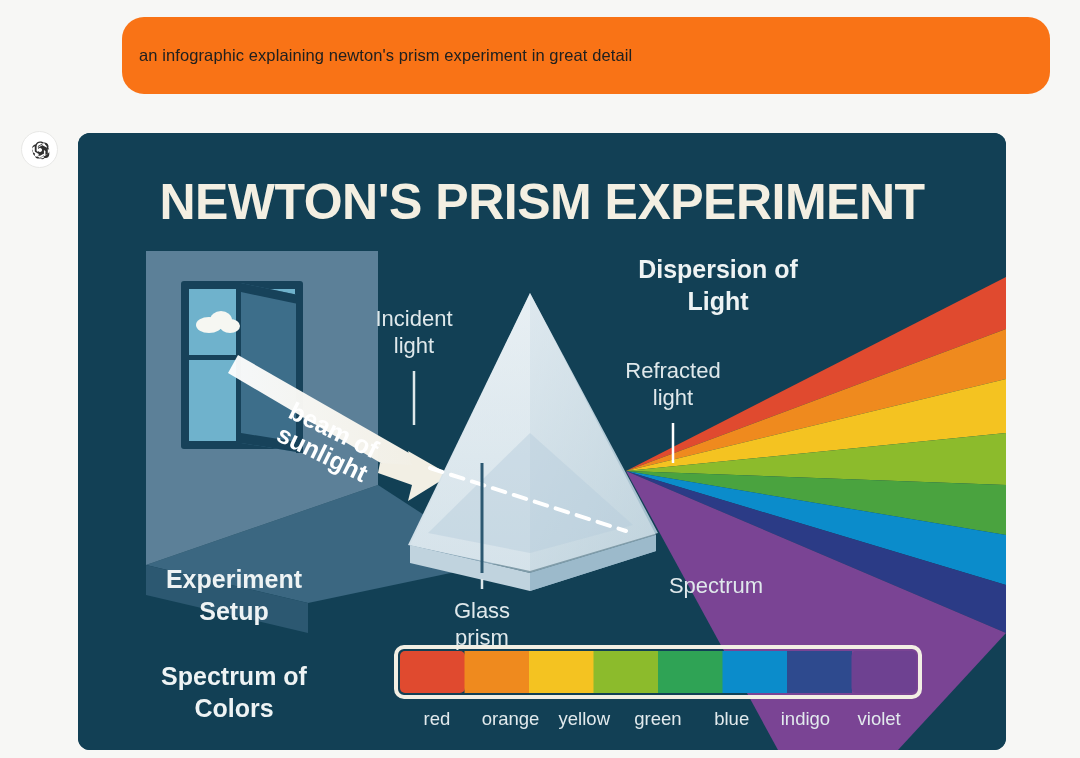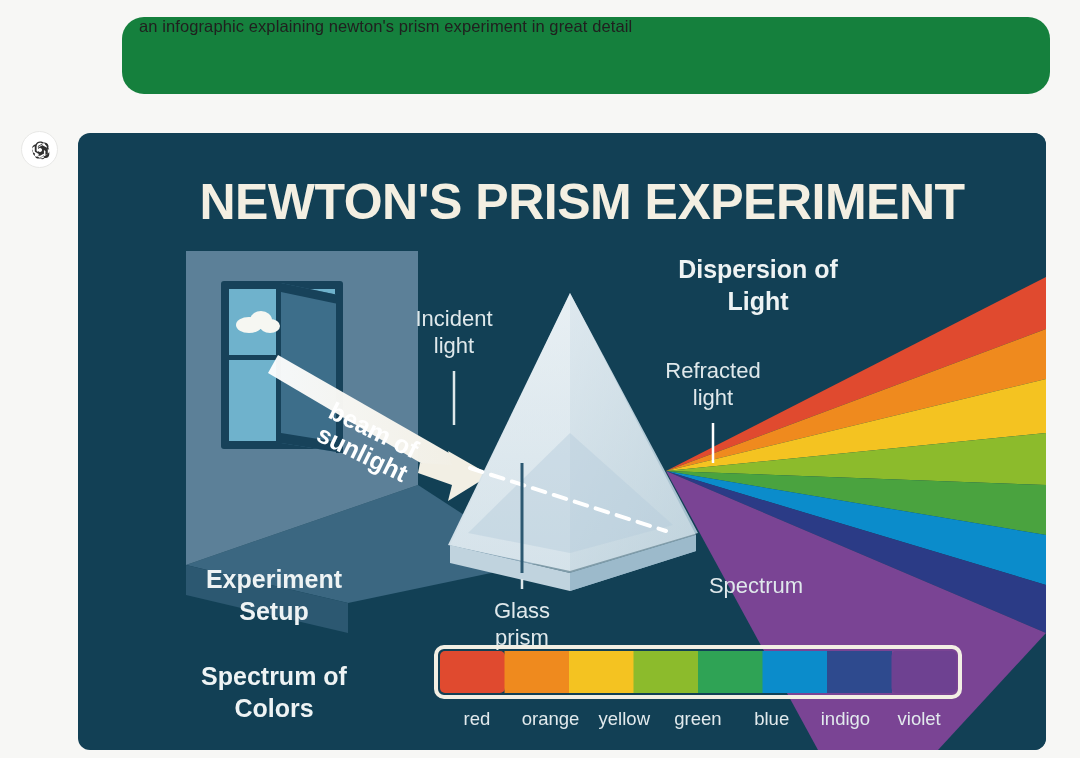--- a/index.html
+++ b/index.html
@@ -16,25 +16,25 @@
     position: relative;
   }
 
   
   #prompt-bubble {
     position: absolute;
     left: 122px;
     top: 17px;
     width: 928px;
     height: 77px;
-    background: #15803d;
+    background: #f97316;
     border-radius: 22px;
     box-sizing: border-box;
     display: flex;
-    align-items: flex-start;
+    align-items: center;
     padding-left: 17px;
   }
   #prompt-text {
     font-size: 16.5px;
     color: #20201f;
     letter-spacing: 0.1px;
     white-space: nowrap;
   }
 
   
@@ -56,21 +56,20 @@
   
   #infographic-card {
     position: absolute;
     left: 78px;
     top: 133px;
     width: 928px;
     height: 617px;
     background: #124055;
     border-radius: 12px;
     overflow: hidden;
-    padding-left: 40px;
   }
   #infographic-svg {
     display: block;
     width: 928px;
     height: 617px;
   }
 
   .hdr-title {
     font-family: "Liberation Sans", sans-serif;
     font-weight: bold;

